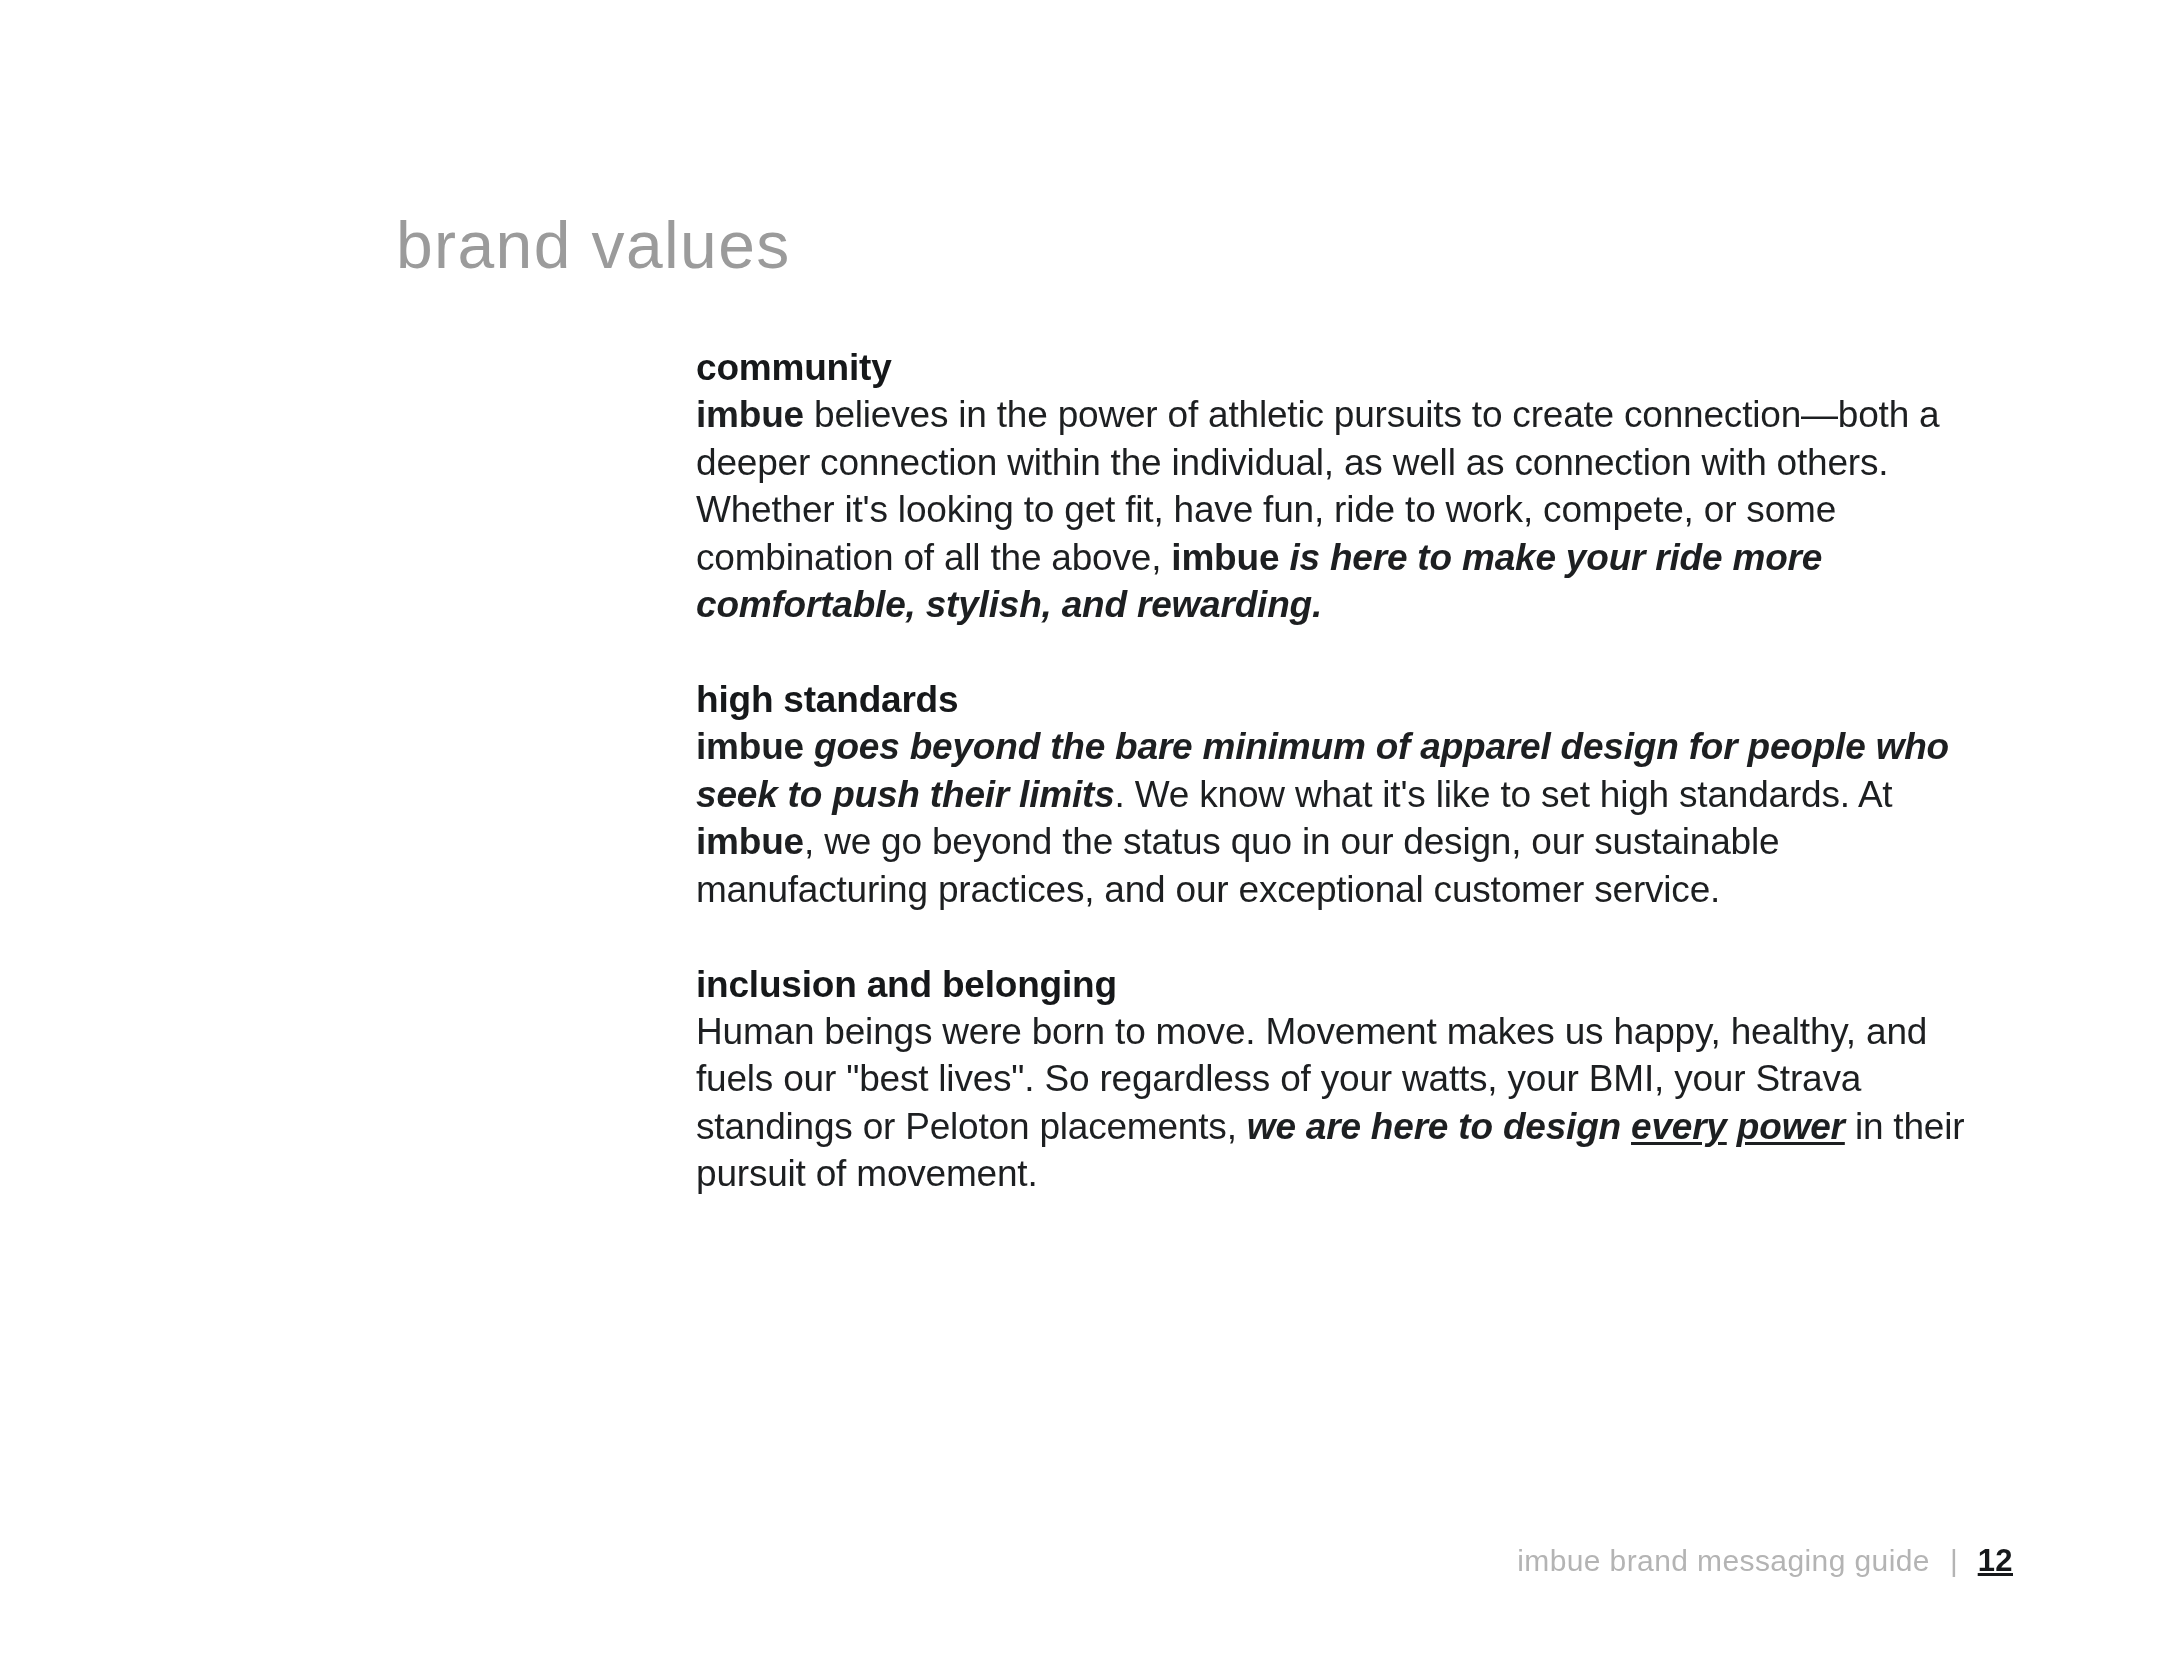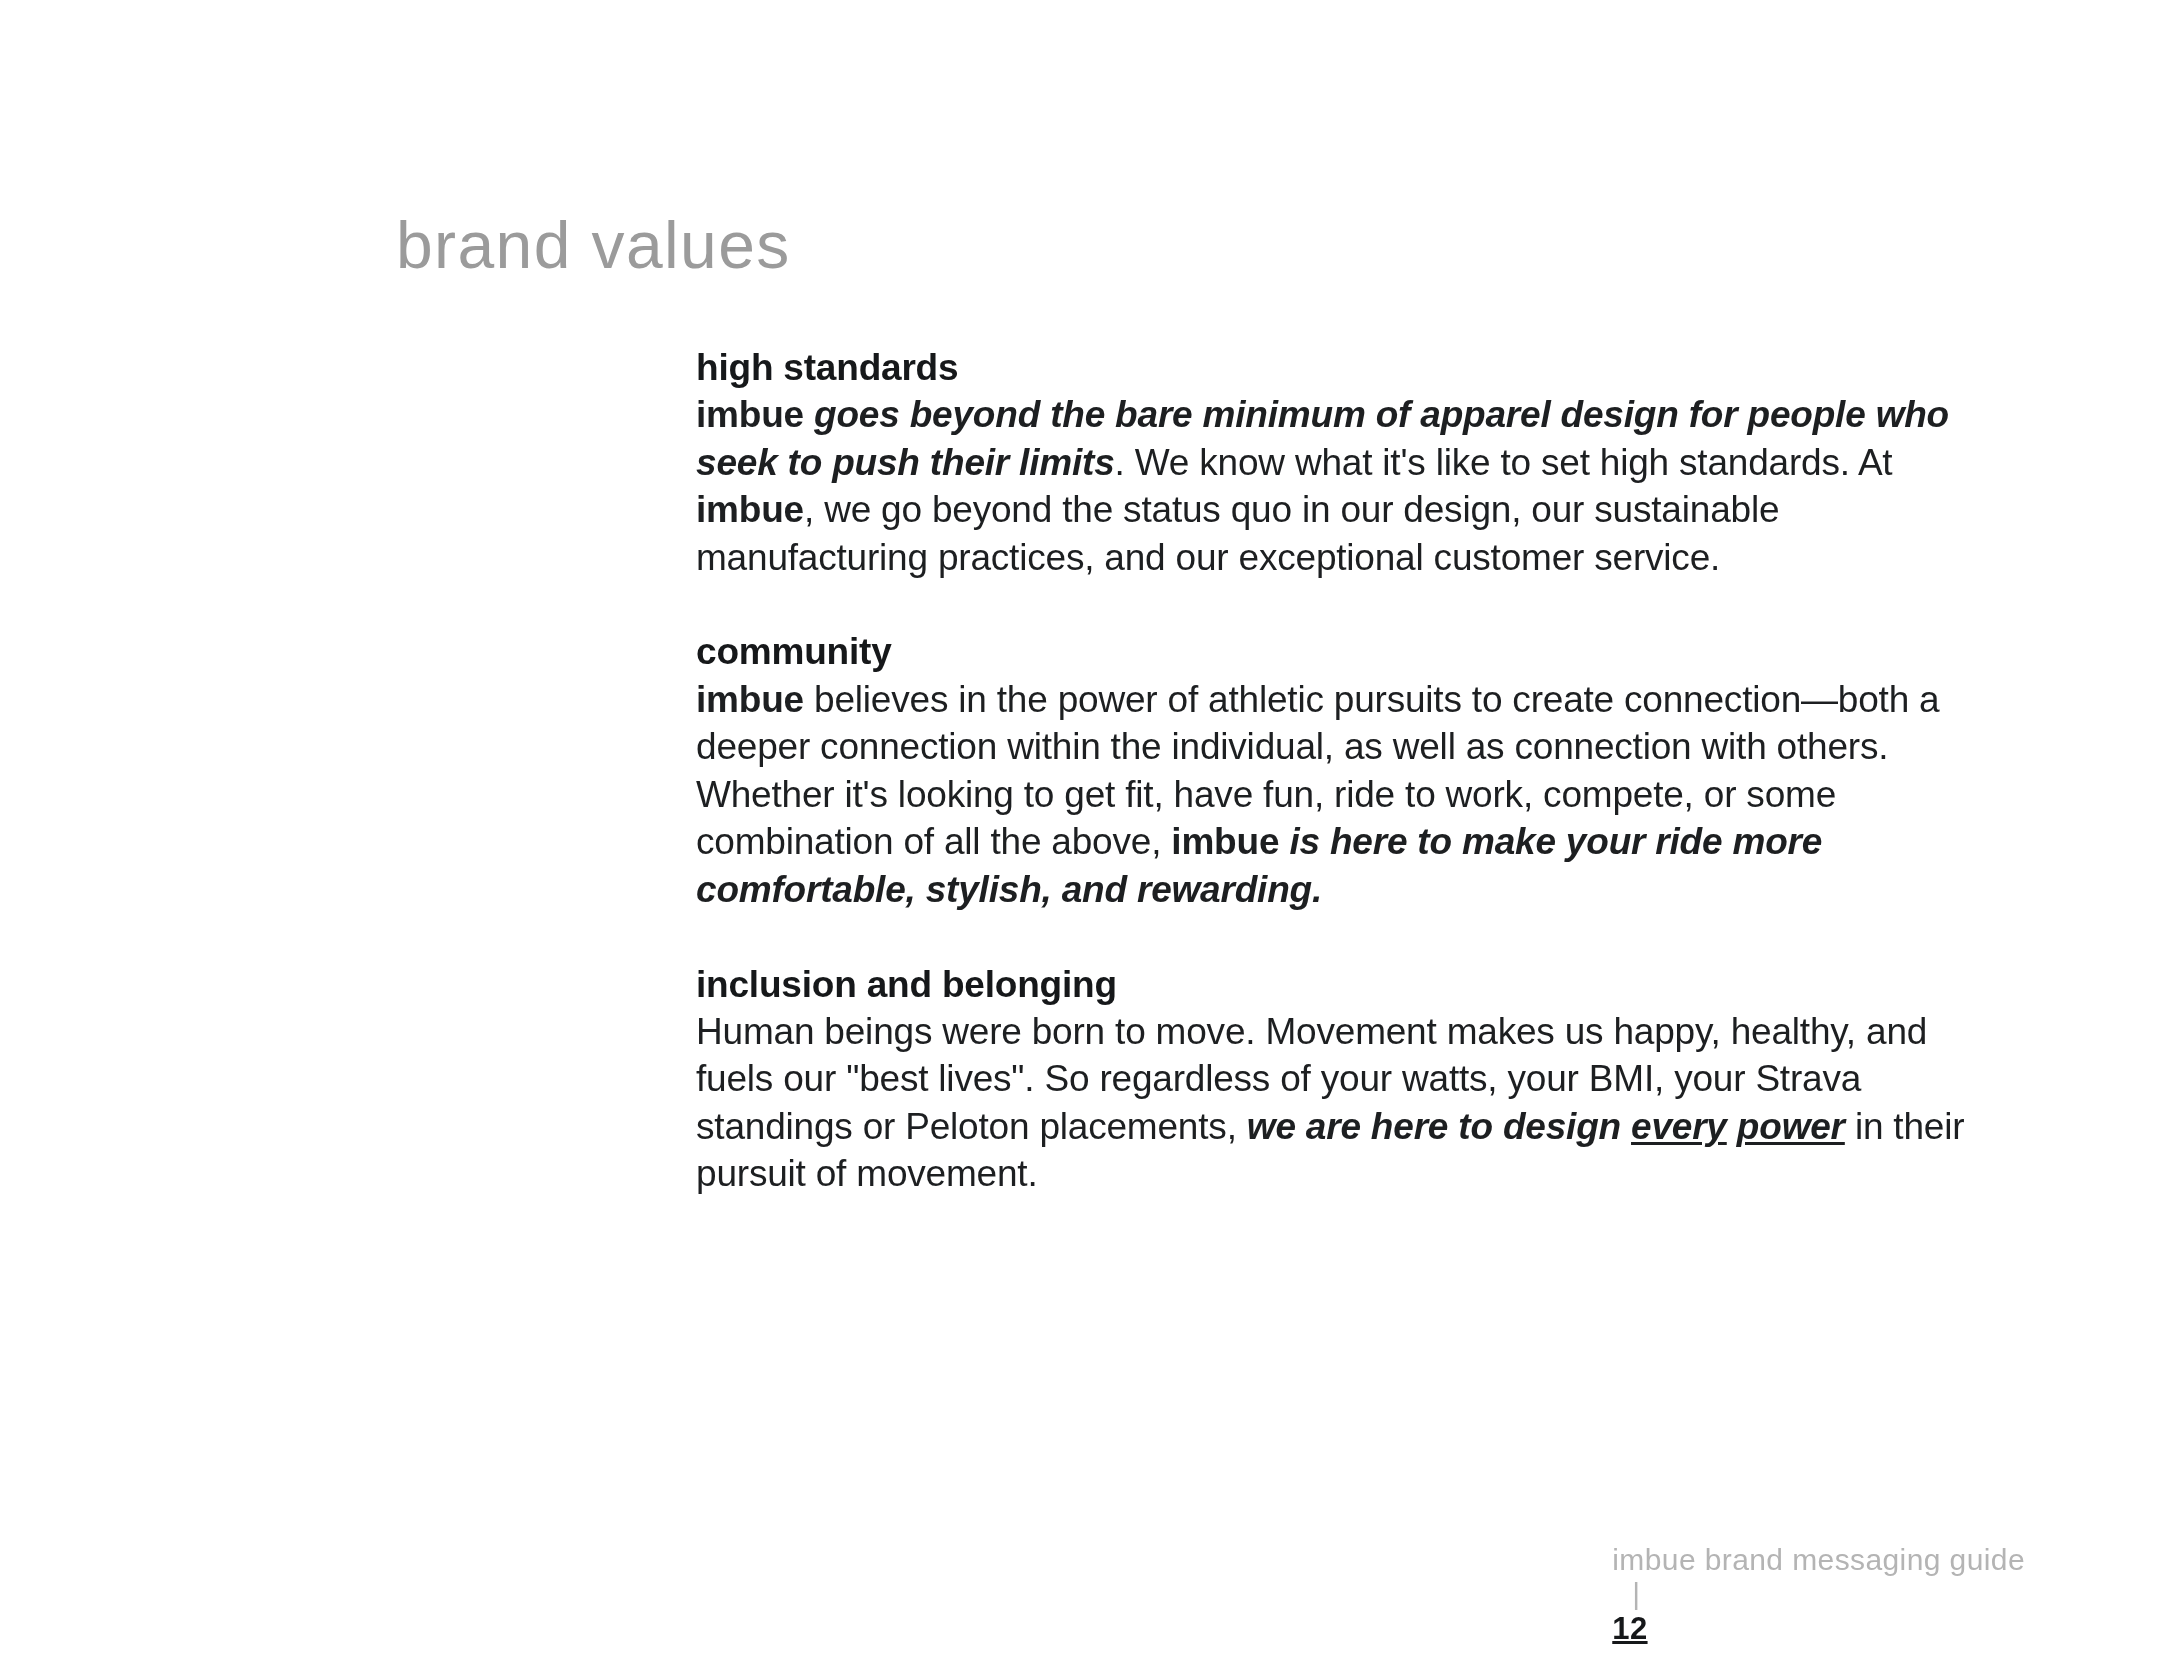--- a/index.html
+++ b/index.html
@@ -79,27 +79,26 @@
     font-weight: 700;
     font-style: italic;
     text-decoration: underline;
     text-underline-offset: 2.7px;
     text-decoration-thickness: 2.7px;
   }
 
   
   .footer {
     position: absolute;
-    right: 153px;
+    right: 165px;
     top: 1543px;
     display: flex;
     align-items: baseline;
     gap: 0;
     white-space: nowrap;
-    flex-direction: column;
   }
   .footer-label {
     font-family: "Liberation Sans", sans-serif;
     font-size: 30px;
     font-weight: 300;
     color: #b4b4b4;
     letter-spacing: 0.4px;
   }
   .footer-sep {
     font-family: "Liberation Sans", sans-serif;
@@ -120,27 +119,27 @@
 </head>
 <body>
 
 <div id="page">
 
   <h1 class="page-title">brand values</h1>
 
   <div class="content">
 
     <section class="value-block">
-      <h2 class="value-heading">high standards</h2>
-      <p class="value-body"><b>imbue</b> <span class="bi">goes beyond the bare minimum of apparel design for people who seek to push their limits</span>. We know what it's like to set high standards. At <b>imbue</b>, we go beyond the status quo in our design, our sustainable manufacturing practices, and our exceptional customer service.</p>
+      <h2 class="value-heading">community</h2>
+      <p class="value-body"><b>imbue</b> believes in the power of athletic pursuits to create connection—both a deeper connection within the individual, as well as connection with others. Whether it's looking to get fit, have fun, ride to work, compete, or some combination of all the above, <b>imbue</b> <span class="bi">is here to make your ride more comfortable, stylish, and rewarding.</span></p>
     </section>
 
     <section class="value-block">
-      <h2 class="value-heading">community</h2>
-      <p class="value-body"><b>imbue</b> believes in the power of athletic pursuits to create connection—both a deeper connection within the individual, as well as connection with others. Whether it's looking to get fit, have fun, ride to work, compete, or some combination of all the above, <b>imbue</b> <span class="bi">is here to make your ride more comfortable, stylish, and rewarding.</span></p>
+      <h2 class="value-heading">high standards</h2>
+      <p class="value-body"><b>imbue</b> <span class="bi">goes beyond the bare minimum of apparel design for people who seek to push their limits</span>. We know what it's like to set high standards. At <b>imbue</b>, we go beyond the status quo in our design, our sustainable manufacturing practices, and our exceptional customer service.</p>
     </section>
 
     <section class="value-block">
       <h2 class="value-heading">inclusion and belonging</h2>
       <p class="value-body">Human beings were born to move. Movement makes us happy, healthy, and fuels our "best lives". So regardless of your watts, your BMI, your Strava standings or Peloton placements, <span class="bi">we are here to design </span><span class="bi-u">every</span><span class="bi"> </span><span class="bi-u">power</span> in their pursuit of movement.</p>
     </section>
 
   </div>
 
   <div class="footer">

